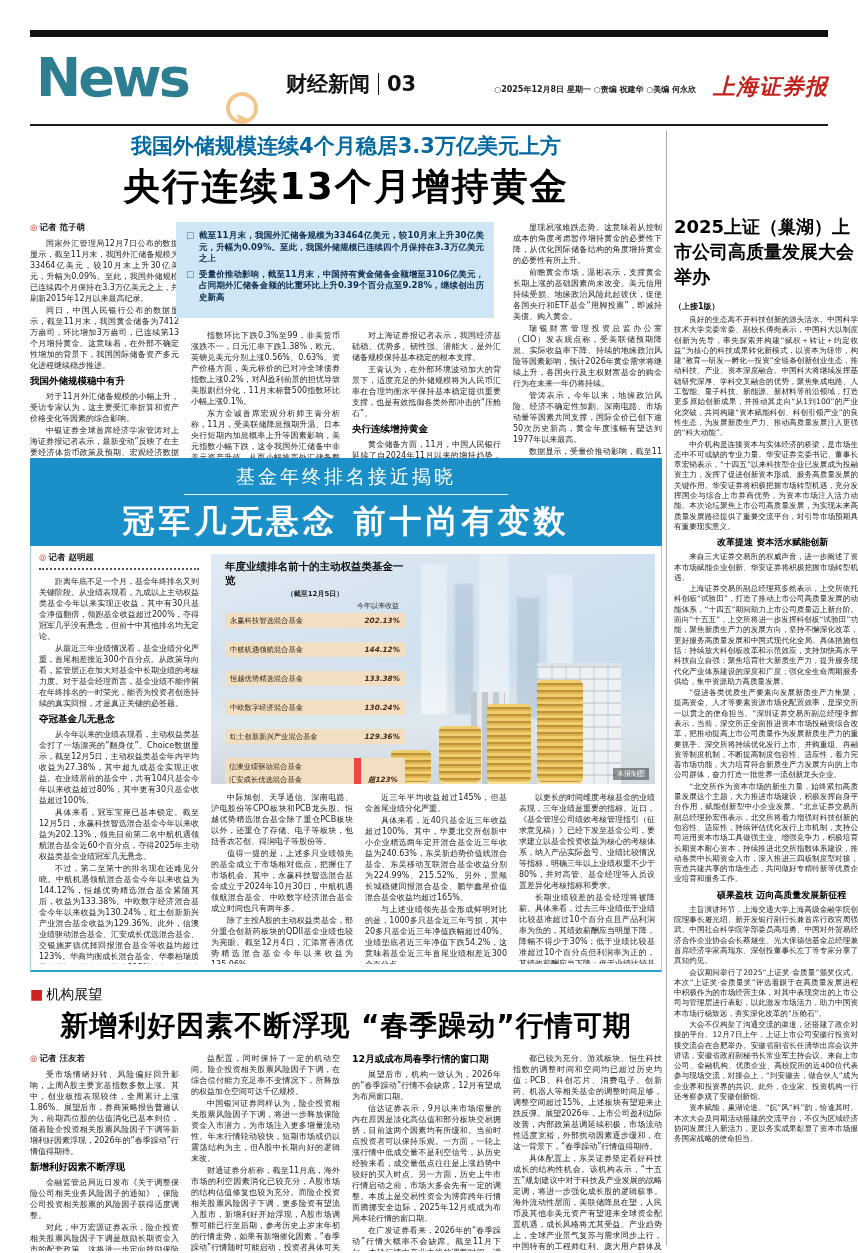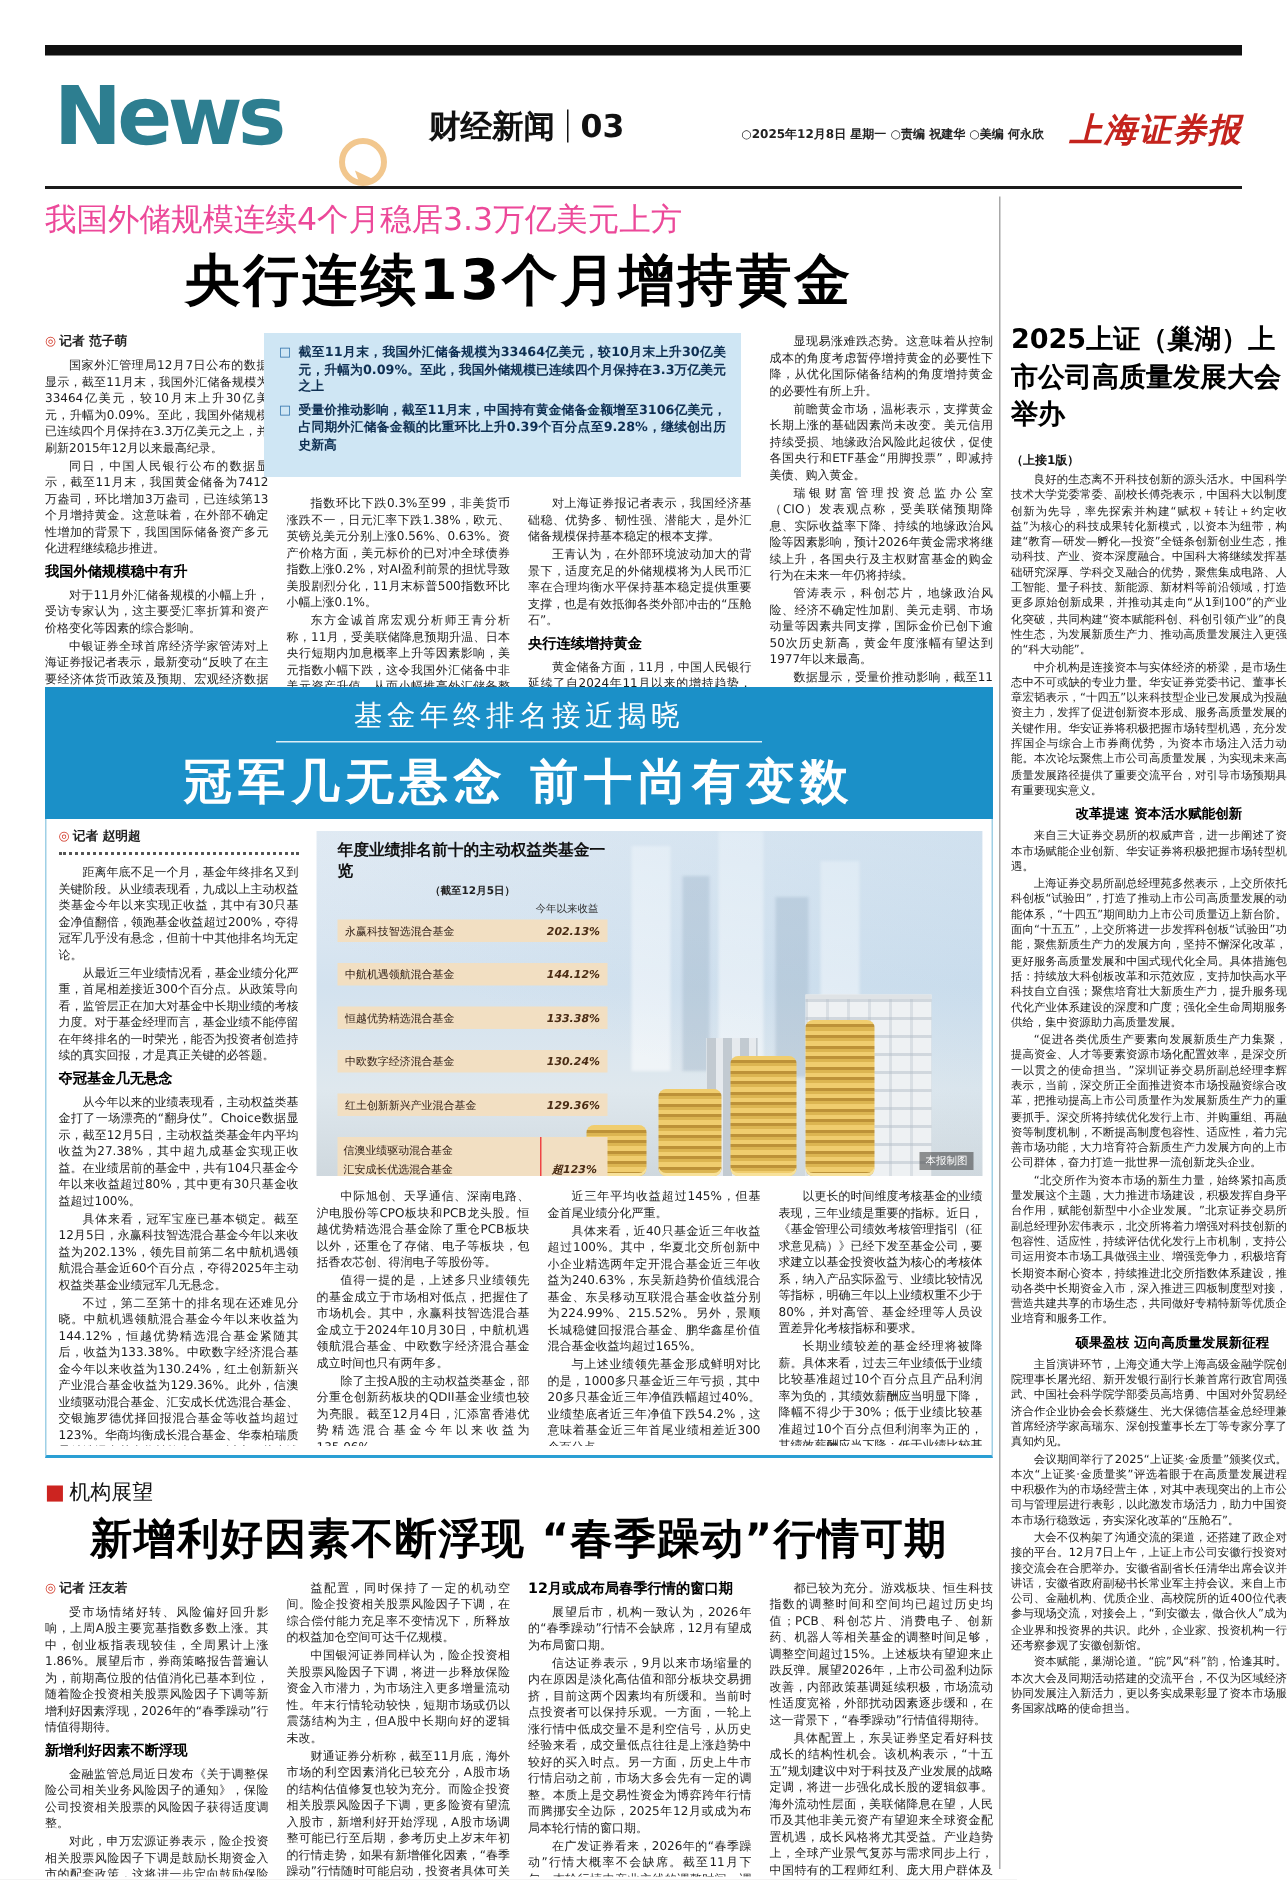--- a/index.html
+++ b/index.html
@@ -24,21 +24,21 @@
   .head-rule{position:absolute;left:30px;top:124px;width:798px;height:2px;background:#1b1b1b;}
   .col-divider{position:absolute;left:666px;top:131px;width:1px;height:1115px;background:#a8a8a8;}
   
   .para{margin:0 0 1px 0;font-size:8px;line-height:11px;text-align:justify;text-indent:2em;color:#1d1d1d;}
   .subhead{font-size:9.5px;font-weight:800;margin:4px 0 3px 0;color:#000;}
   .byline{font-size:8.5px;font-weight:700;margin-bottom:4px;color:#222;}
   .byline .bdot{color:#d03322;margin-right:2px;}
   .col{position:absolute;overflow:hidden;}
   
   .forex{position:absolute;left:30px;top:131px;width:632px;height:322px;}
-  .kicker{text-align:left;font-size:21px;font-weight:400;color:#ec4899;margin-top:1px;}
+  .kicker{text-align:center;font-size:21px;font-weight:700;color:#0369a1;margin-top:1px;}
   .main-headline{text-align:center;font-size:37px;font-weight:900;letter-spacing:2px;color:#000;margin-top:2px;}
   .forex-body{position:relative;margin-top:10px;height:246px;}
   .fx1{left:0;top:0;width:149px;height:246px;}
   .fx2{left:161px;top:108px;width:149px;height:138px;}
   .fx3{left:322px;top:108px;width:149px;height:138px;}
   .fx4{left:483px;top:0;width:149px;height:246px;}
   .bluebox{position:absolute;left:146px;top:0;width:318px;height:96px;background:#cfe6f4;
            padding:8px 10px 0 10px;box-sizing:border-box;}
   .bullet{display:flex;gap:5px;font-size:8.5px;line-height:11.5px;color:#0e2f52;font-weight:600;
           text-align:justify;margin-bottom:4px;}
@@ -72,21 +72,21 @@
       padding:1px 4px;}
   
   .ftable{position:absolute;left:14px;top:6px;width:180px;}
   .ft-title{font-size:10.5px;font-weight:800;color:#111;}
   .ft-sub{font-size:7px;font-weight:700;color:#222;text-align:center;margin:1px 0 2px 0;}
   .ft-colhead{font-size:7px;color:#333;text-align:right;padding-right:6px;margin-bottom:2px;}
   .ft-row{display:flex;justify-content:space-between;align-items:center;background:#f2dfc2;
       margin-bottom:14px;padding:2.5px 5px;font-size:7.3px;color:#33221a;}
   .ft-row .v,.ft-group .v{font-weight:800;font-style:italic;color:#4a2c14;}
   .ft-group{display:flex;background:#f2dfc2;margin-bottom:2px;font-size:7.3px;color:#33221a;}
-  .ft-group .names{flex:1;padding:2.5px 4px;border-right:1px solid #ef4444;}
+  .ft-group .names{flex:1;padding:2.5px 4px;border-right:7px solid #ef4444;}
   .ft-group .names div{padding:1.5px 0;}
   .ft-group .v{width:44px;display:flex;align-items:center;justify-content:center;text-align:center;}
   .fcol2{left:180px;top:246px;width:142px;height:172px;}
   .fcol3{left:334px;top:246px;width:142px;height:172px;}
   .fcol4{left:488px;top:246px;width:136px;height:172px;}
   
   .outlook{position:absolute;left:30px;top:986px;width:632px;height:264px;}
   .ol-label{font-size:14px;font-weight:400;color:#111;}
   .ol-label .rs{color:#cc2420;margin-right:3px;}
   .ol-headline{text-align:center;font-size:28px;font-weight:900;letter-spacing:1px;color:#000;margin-top:3px;}
@@ -160,21 +160,21 @@
             <p class="para">王青认为，在外部环境波动加大的背景下，适度充足的外储规模将为人民币汇率在合理均衡水平保持基本稳定提供重要支撑，也是有效抵御各类外部冲击的“压舱石”。</p>
             <div class="subhead">央行连续增持黄金</div>
             <p class="para">黄金储备方面，11月，中国人民银行延续了自2024年11月以来的增持趋势，当月增持黄金规模为3万盎司。</p>
           </div>
         </div>
       <div class="col fx4">
           <div>
             <p class="para">显现易涨难跌态势。这意味着从控制成本的角度考虑暂停增持黄金的必要性下降，从优化国际储备结构的角度增持黄金的必要性有所上升。</p>
             <p class="para">前瞻黄金市场，温彬表示，支撑黄金长期上涨的基础因素尚未改变。美元信用持续受损、地缘政治风险此起彼伏，促使各国央行和ETF基金“用脚投票”，即减持美债、购入黄金。</p>
             <p class="para">瑞银财富管理投资总监办公室（CIO）发表观点称，受美联储预期降息、实际收益率下降、持续的地缘政治风险等因素影响，预计2026年黄金需求将继续上升，各国央行及主权财富基金的购金行为在未来一年仍将持续。</p>
-            <p class="para">管涛表示，科创芯片，地缘政治风险、经济不确定性加剧、美元走弱、市场动量等因素共同支撑，国际金价已创下逾50次历史新高，黄金年度涨幅有望达到1977年以来最高。</p>
+            <p class="para">管涛表示，今年以来，地缘政治风险、经济不确定性加剧、深南电路、市场动量等因素共同支撑，国际金价已创下逾50次历史新高，黄金年度涨幅有望达到1977年以来最高。</p>
             <p class="para">数据显示，受量价推动影响，截至11月末，中国持有黄金储备金额增至3106亿美元，占同期外汇储备金额的比重环比上升0.39个百分点至9.28%，继续创出历史新高。</p>
           </div>
         </div>
     </div>
   </section>
 
   <section class="fund">
     <div class="fund-banner">
       <div class="fb1"><span>基金年终排名接近揭晓</span></div>
       <div class="fb2">冠军几无悬念  前十尚有变数</div>

